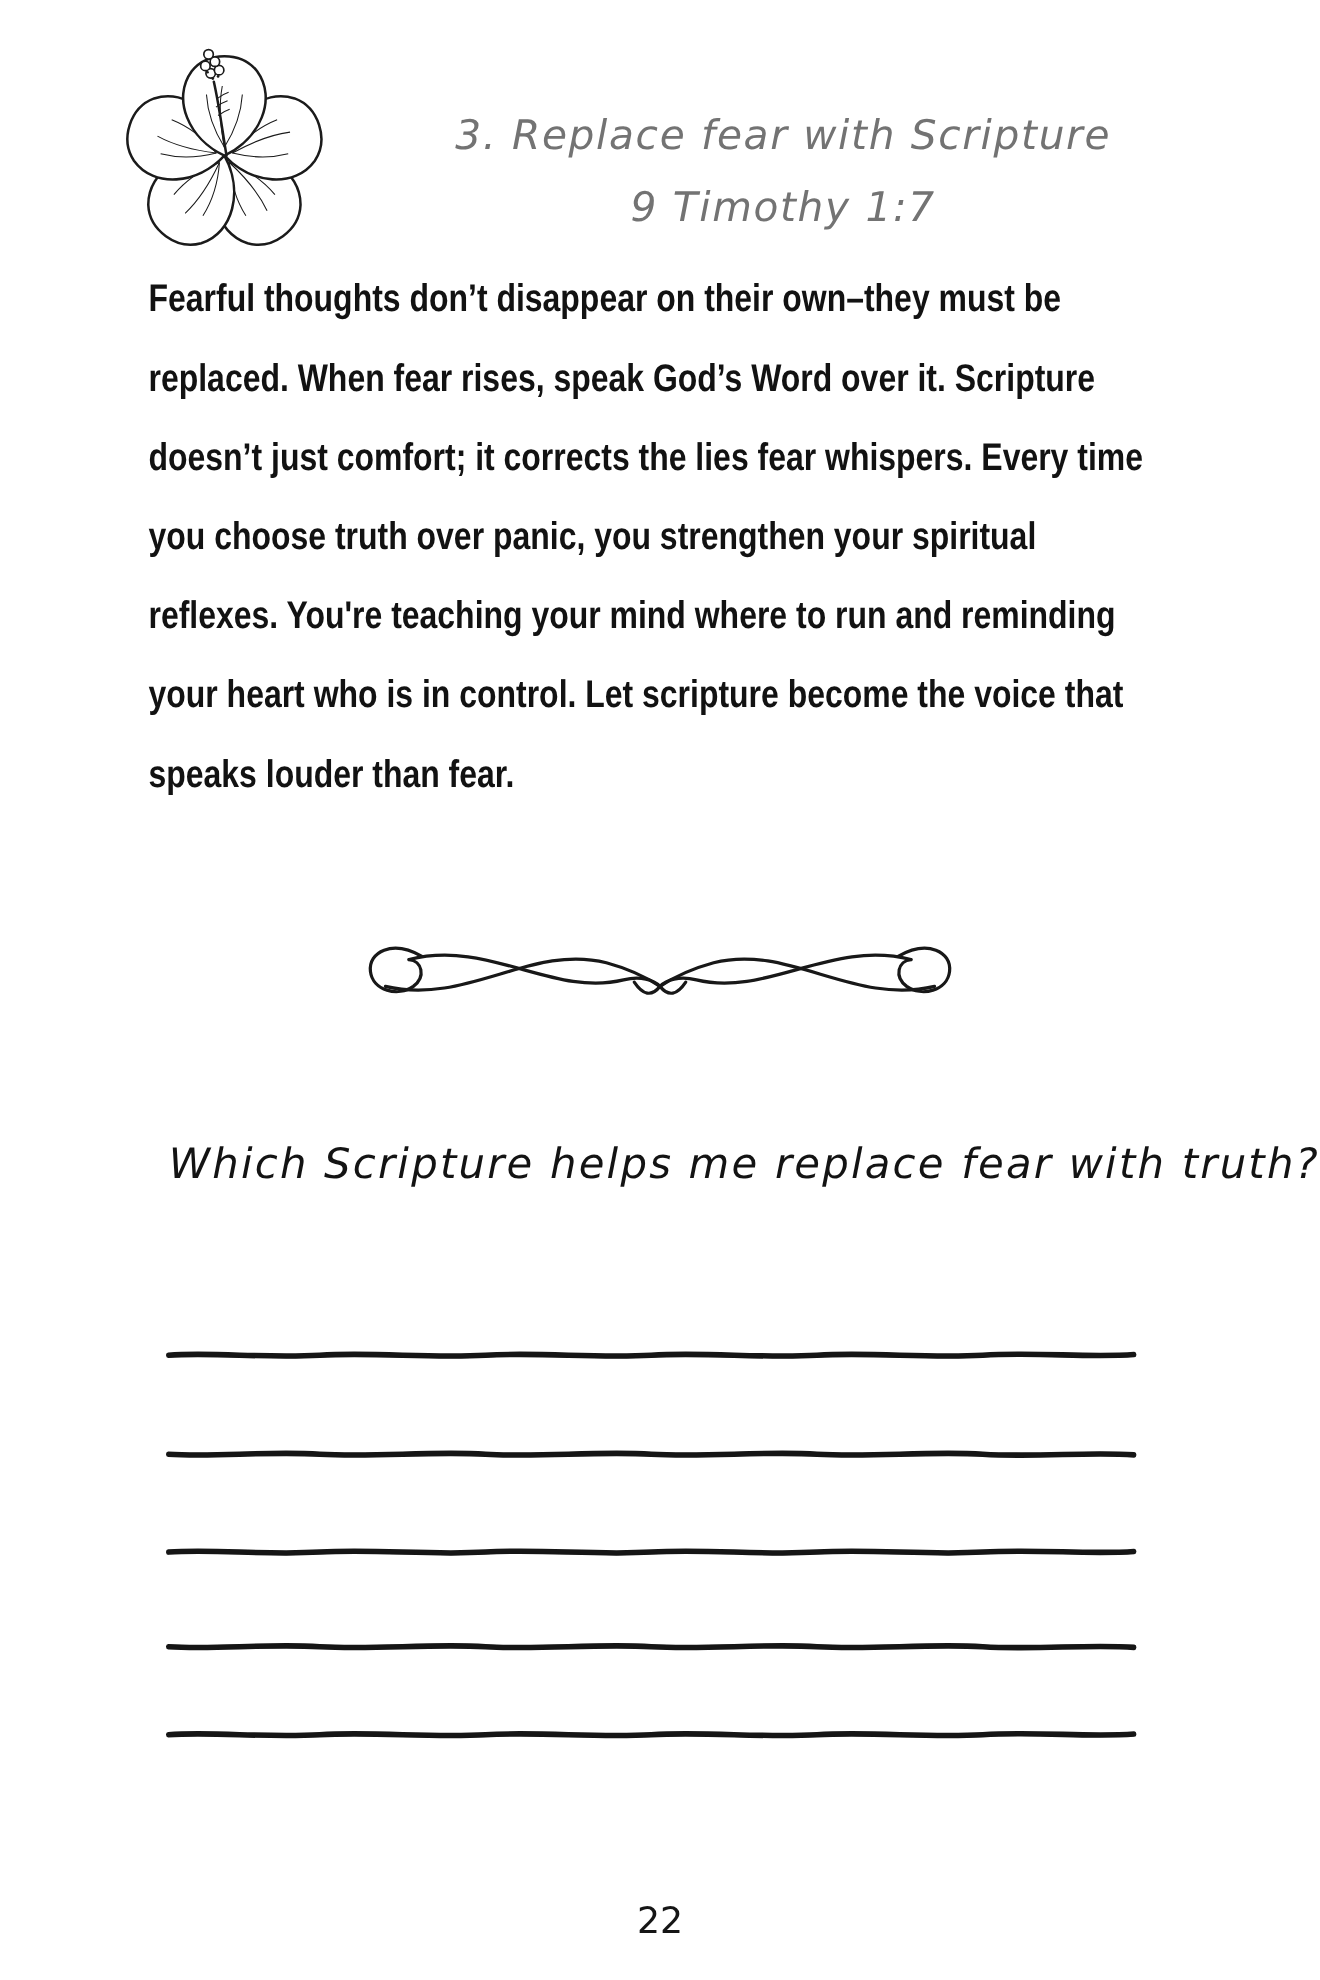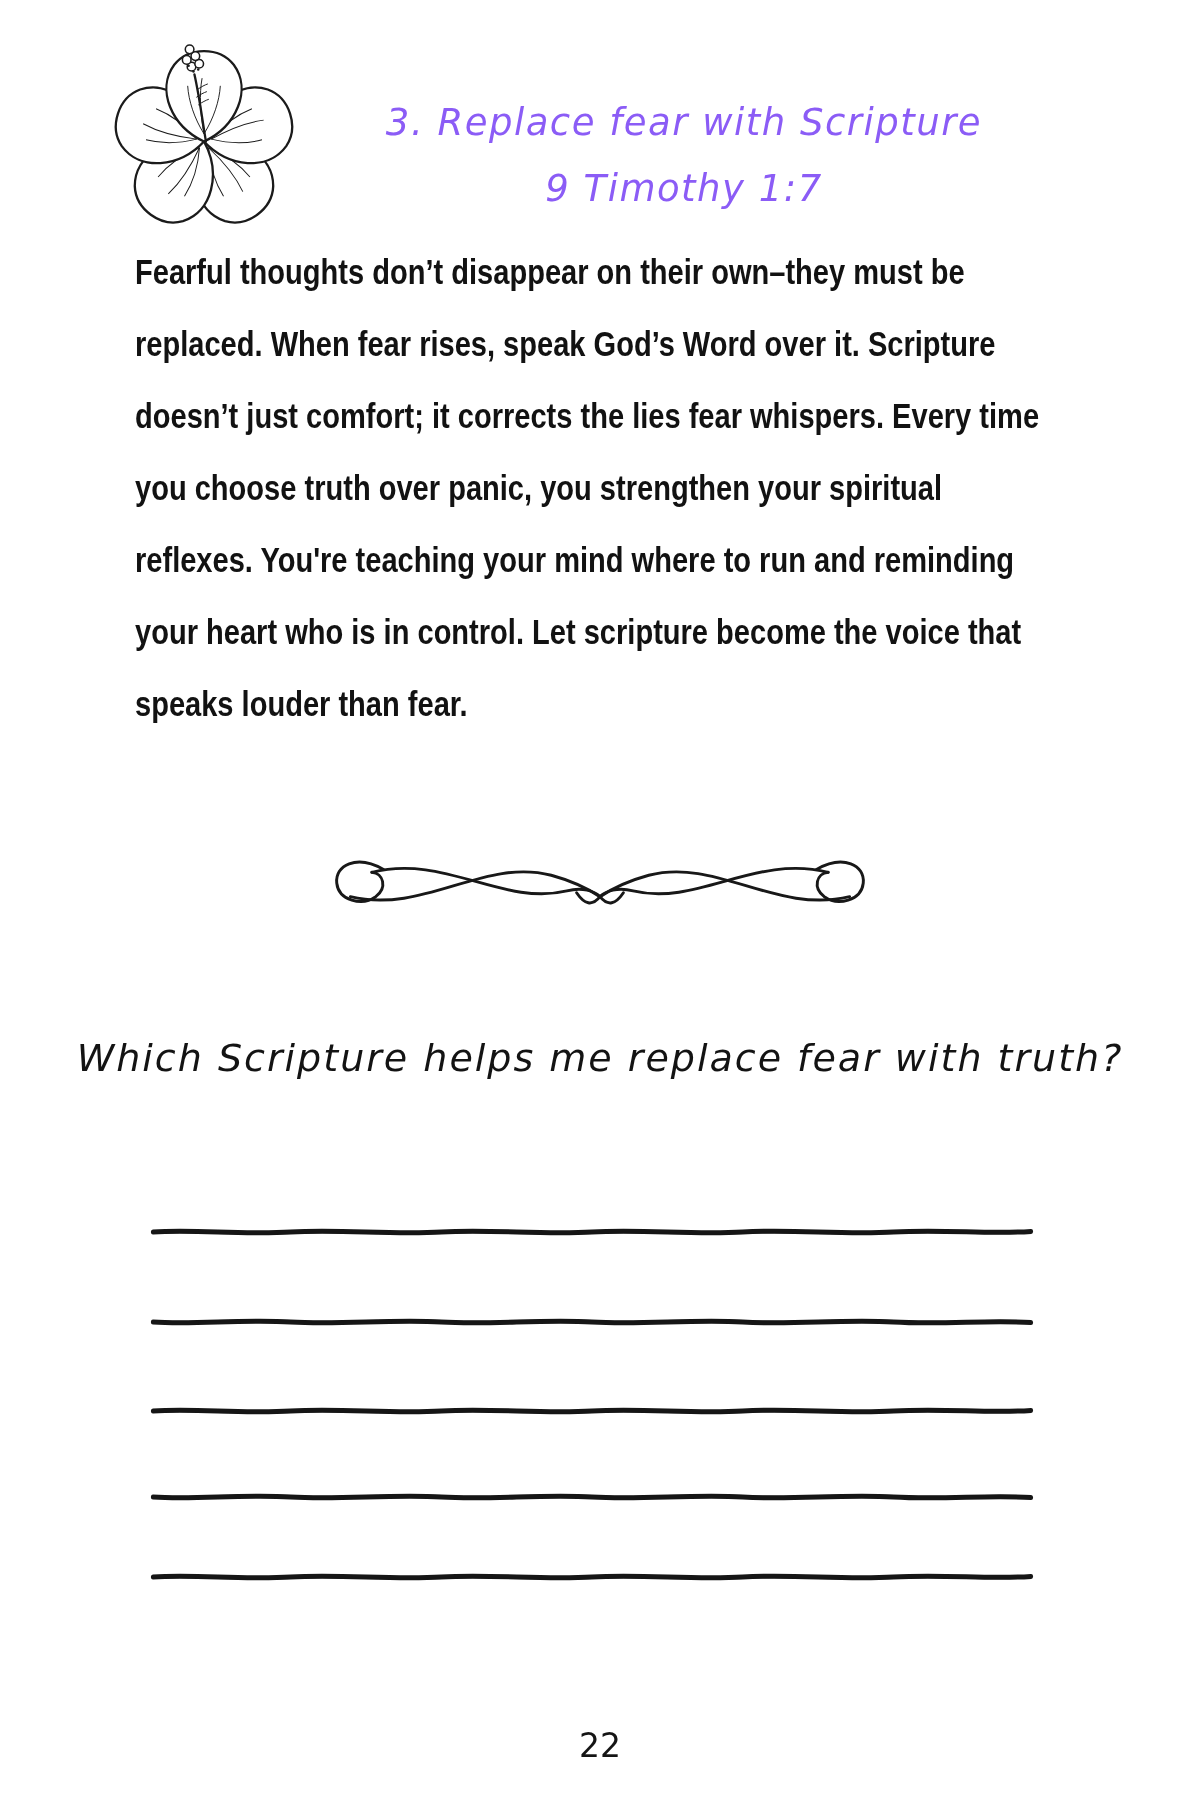--- a/index.html
+++ b/index.html
@@ -4,34 +4,34 @@
 <style>
   html,body{margin:0;padding:0;background:#e9e9e9;}
   .page{
     position:relative;width:1200px;height:1800px;margin:0 auto;
     background:#ffffff;overflow:hidden;color:#161616;
     font-family:"Liberation Sans",sans-serif;
   }
   .flower{position:absolute;left:108px;top:34px;width:192px;height:192px;}
   .flower svg{display:block;width:100%;height:100%;}
   .heading{
-    position:absolute;left:224px;top:90px;width:920px;text-align:center;
+    position:absolute;left:252px;top:90px;width:920px;text-align:center;
     font-family:"DejaVu Sans",sans-serif;font-style:italic;
-    font-size:37px;letter-spacing:1.5px;line-height:66px;color:#8b5cf6;
+    font-size:37px;letter-spacing:1.5px;line-height:66px;color:#737373;
   }
   .body-text{
     position:absolute;left:135px;top:236px;width:1102px;margin:0;
     font-family:"Liberation Sans",sans-serif;font-weight:700;
     font-size:35px;line-height:72px;color:#121212;
     transform:scaleX(0.83);transform-origin:0 0;
   }
   .divider{position:absolute;left:320px;top:846px;width:560px;height:78px;}
   .divider svg{display:block;width:100%;height:100%;}
   .question{
-    position:absolute;left:0;top:1036px;width:1200px;text-align:center;
+    position:absolute;left:0;top:1036px;width:1200px;text-align:right;
     font-family:"DejaVu Sans",sans-serif;font-style:italic;
     font-size:38px;letter-spacing:2px;white-space:nowrap;color:#131313;
   }
   .writing-line{position:absolute;left:150px;width:884px;height:12px;}
   .writing-line svg{display:block;width:100%;height:100%;}
   .writing-line.l1{top:1226px;}
   .writing-line.l2{top:1316px;}
   .writing-line.l3{top:1405px;}
   .writing-line.l4{top:1491px;}
   .writing-line.l5{top:1571px;}

